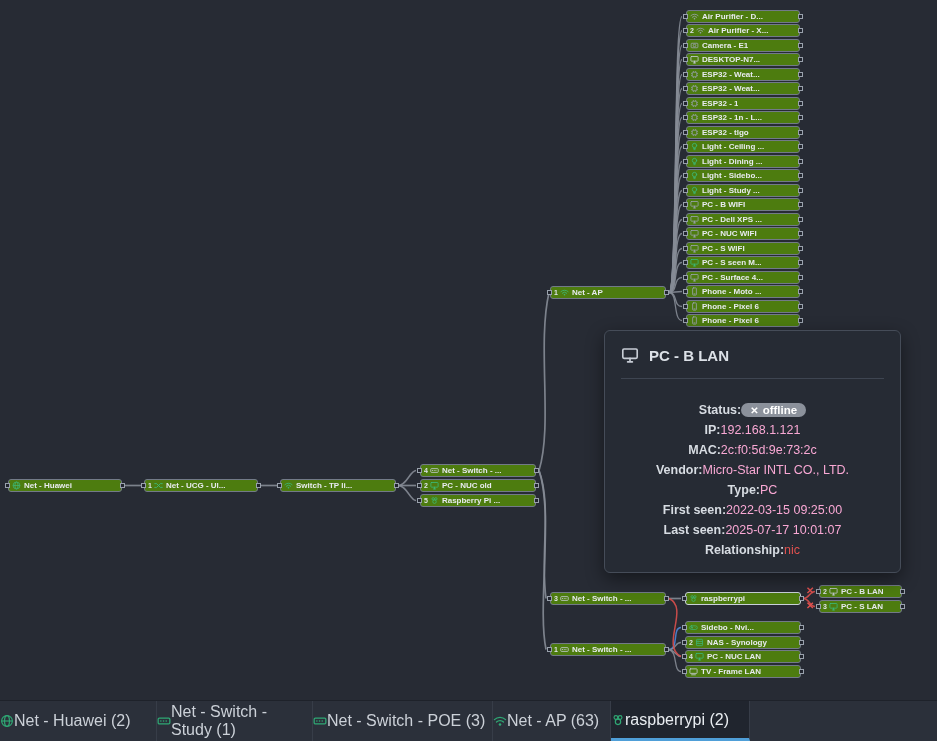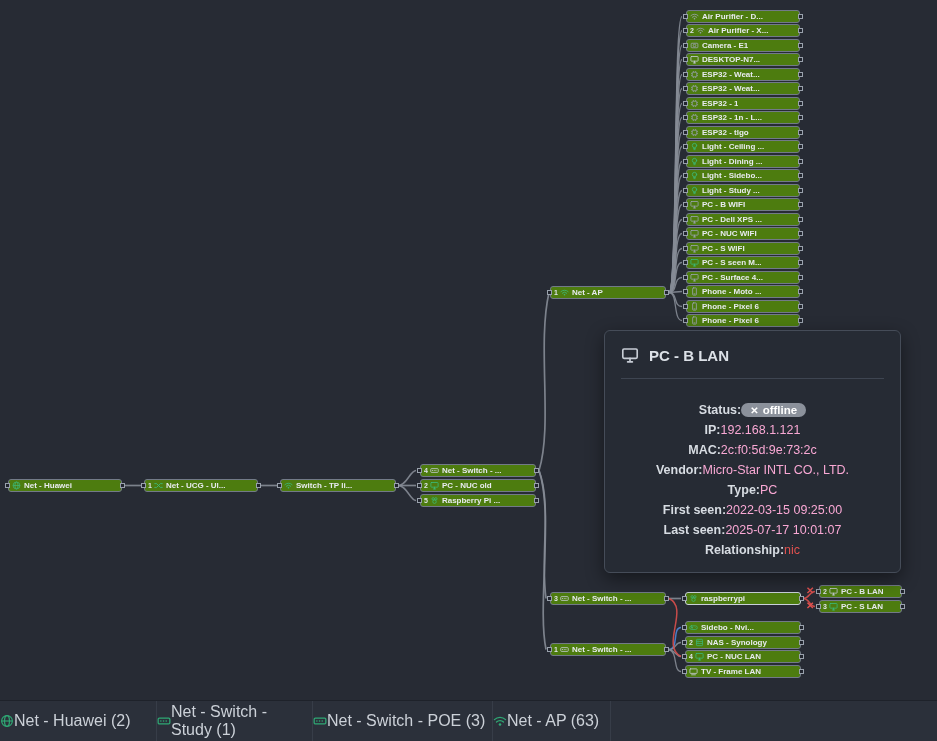--- a/index.html
+++ b/index.html
@@ -483,14 +483,20 @@
         <use href="#i-switch"></use>
       </svg>
       <span>Net - Switch - POE (3)</span>
     </div>
   <div class="tab" style="width:118px">
       <svg>
         <use href="#i-wifi"></use>
       </svg>
       <span>Net - AP (63)</span>
     </div>
+  <div class="tab active" style="width:139px">
+      <svg>
+        <use href="#i-raspberry"></use>
+      </svg>
+      <span>raspberrypi (2)</span>
+    </div>
   <div class="spacer"></div>
 </div>
 
 </body></html>

